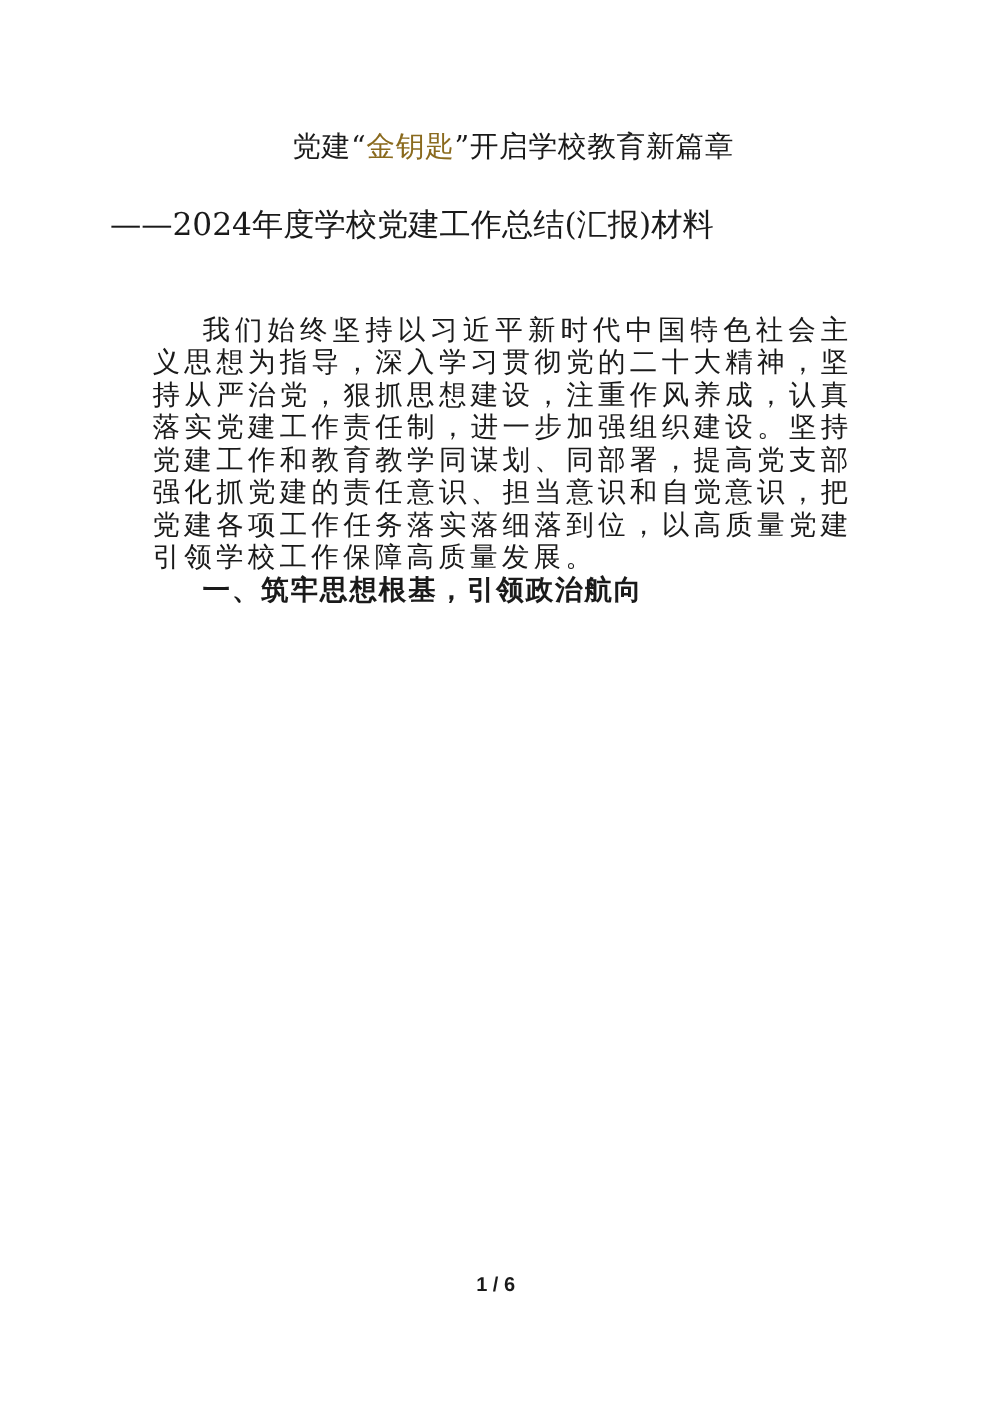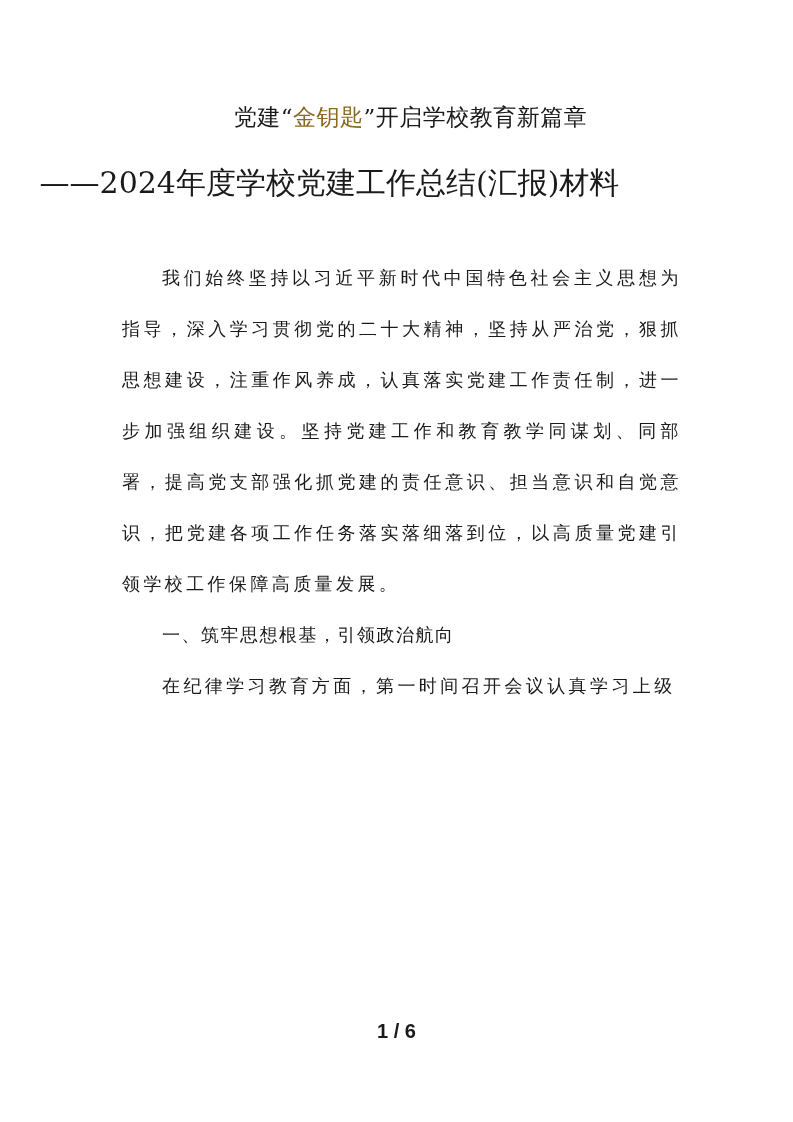--- a/index.html
+++ b/index.html
@@ -2,37 +2,36 @@
 <html><head>
 <meta charset="utf-8">
 <style>
   html, body { margin:0; padding:0; background:#ffffff; }
   body { width:793px; height:1122px; position:relative; overflow:hidden;
          font-family:"DejaVu Serif", "Liberation Serif", serif; color:#1a1a1a; }
   .title1 { position:absolute; top:102px; left:14px; width:793px; text-align:center;
             font-size:23px; letter-spacing:0.5px; }
   .title1 .gold { color:#8a6a1e; }
   .title2 { position:absolute; top:163px; left:0; width:659px; text-align:center;
-            font-size:30px; }
-  .body { position:absolute; top:252px; left:122px; width:560px; font-size:18px;
-          line-height:51px; letter-spacing:3.4px; }
+            font-size:25px; }
+  .body { position:absolute; top:252px; left:122px; width:560px; font-size:22px;
+          line-height:26px; letter-spacing:3.4px; }
   .body p { margin:0; text-align:justify; text-align-last:left; }
   .indent { text-indent:40px; }
-  .h1 { font-weight:normal; font-family:"DejaVu Sans","Liberation Sans",sans-serif;
+  .h1 { font-weight:bold; font-family:"DejaVu Sans","Liberation Sans",sans-serif;
         letter-spacing:1.5px; text-indent:40px; }
   .h2 { text-indent:20px; letter-spacing:2.5px; }
   .pagenum { position:absolute; top:1020px; left:0; width:793px; text-align:center;
-             font-family:"Liberation Sans", sans-serif; font-weight:bold; font-size:20px; }
+             font-family:"Liberation Sans", sans-serif; font-weight:bold; font-size:16px; }
 </style>
 </head>
 <body>
 
 <div class="title1"><span>党建“</span><span class="gold">金钥匙</span><span>”开启学校教育新篇章</span></div>
 
 <div class="title2">——2024年度学校党建工作总结(汇报)材料</div>
 
 <div class="body">
   <p class="indent">我们始终坚持以习近平新时代中国特色社会主义思想为指导，深入学习贯彻党的二十大精神，坚持从严治党，狠抓思想建设，注重作风养成，认真落实党建工作责任制，进一步加强组织建设。坚持党建工作和教育教学同谋划、同部署，提高党支部强化抓党建的责任意识、担当意识和自觉意识，把党建各项工作任务落实落细落到位，以高质量党建引领学校工作保障高质量发展。</p>
   <p class="h1">一、筑牢思想根基，引领政治航向</p>
-  <p class="indent">在纪律学习教育方面，第一时间召开会议认真学习上级</p>
 </div>
 
 <div class="pagenum">1 / 6</div>
 
 </body></html>

